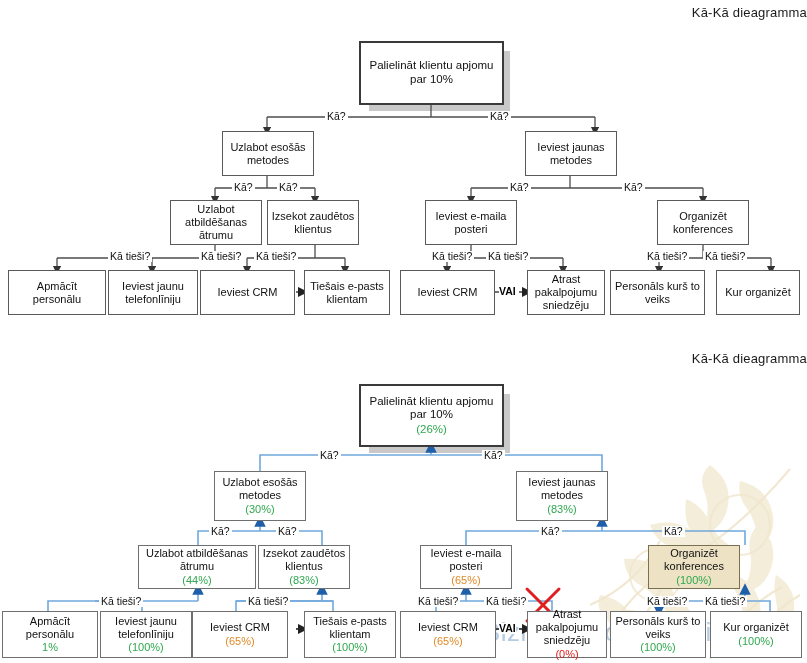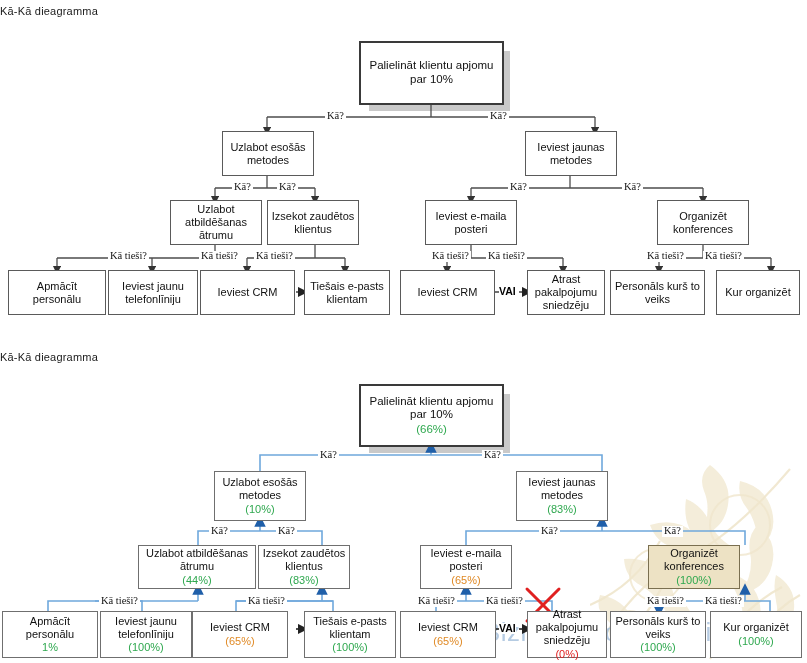--- a/index.html
+++ b/index.html
@@ -5,22 +5,22 @@
   html,body{margin:0;padding:0;}
   body{
     width:807px;height:663px;background:#ffffff;
     font-family:"Liberation Sans","DejaVu Sans",sans-serif;
     position:relative;overflow:hidden;
   }
   .stage{position:absolute;left:0;top:0;width:807px;height:663px;}
   .svglayer{position:absolute;left:0;top:0;width:807px;height:663px;pointer-events:none;}
 
   .title{
-    position:absolute;width:100%;text-align:left;
-    font-size:11px;color:#1a1a1a;letter-spacing:.2px;
+    position:absolute;width:100%;text-align:right;
+    font-size:13px;color:#1a1a1a;letter-spacing:.2px;
   }
 
   
   .box{
     position:absolute;box-sizing:border-box;
     background:#ffffff;border:1px solid #6a6a6a;
     display:flex;flex-direction:column;align-items:center;justify-content:center;
     text-align:center;line-height:1.18;color:#111;
     font-size:11px;padding:2px 3px;
   }
@@ -34,21 +34,21 @@
   .box .lbl{display:block;}
   .pct{display:block;margin-top:1px;}
   .pct.green{color:#2fa84f;}
   .pct.orange{color:#e08a26;}
   .pct.red{color:#e02020;}
   .box.hl{background:#ede2c4;border-color:#7a6f50;}
 
   
   .elab{
     position:absolute;font-size:10.5px;color:#111;background:#ffffff;
-    padding:0 2px;white-space:nowrap;line-height:1;font-family:Liberation Serif, serif;
+    padding:0 2px;white-space:nowrap;line-height:1;
   }
   .elab.d2{color:#111;}
 
   
   .vai{
     position:absolute;font-size:10.5px;font-weight:bold;color:#000;
     background:#fff;white-space:nowrap;line-height:1;
   }
 
   
@@ -256,26 +256,26 @@
   <div class="elab" style="left:254px;top:251px;">Kā tieši?</div>
   <div class="elab" style="left:430px;top:251px;">Kā tieši?</div>
   <div class="elab" style="left:486px;top:251px;">Kā tieši?</div>
   <div class="elab" style="left:645px;top:251px;">Kā tieši?</div>
   <div class="elab" style="left:703px;top:251px;">Kā tieši?</div>
 
   <div class="title" style="top:351px;">Kā-Kā dieagramma</div>
 
   <div class="box d2 root shadow" style="left:359px;top:384px;width:145px;height:63px;">
     <span class="lbl">Palielināt klientu apjomu par 10%</span>
-    <span class="pct green">(66%)</span>
+    <span class="pct green">(26%)</span>
   </div>
 
   <div class="box d2" style="left:214px;top:471px;width:92px;height:50px;">
     <span class="lbl">Uzlabot esošās metodes</span>
-    <span class="pct green">(10%)</span>
+    <span class="pct green">(30%)</span>
   </div>
   <div class="box d2" style="left:516px;top:471px;width:92px;height:50px;">
     <span class="lbl">Ieviest jaunas metodes</span>
     <span class="pct green">(83%)</span>
   </div>
 
   <div class="box d2" style="left:138px;top:545px;width:118px;height:44px;">
     <span class="lbl">Uzlabot atbildēšanas ātrumu</span>
     <span class="pct green">(44%)</span>
   </div>

